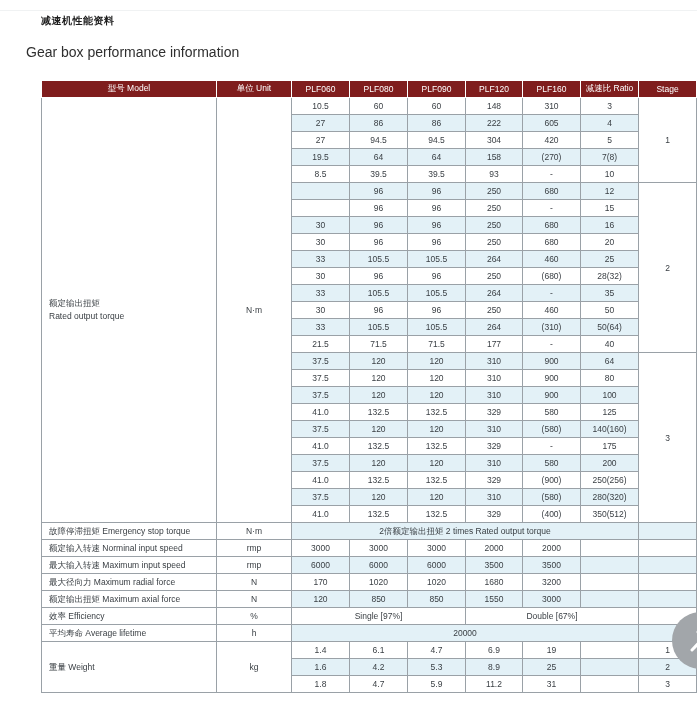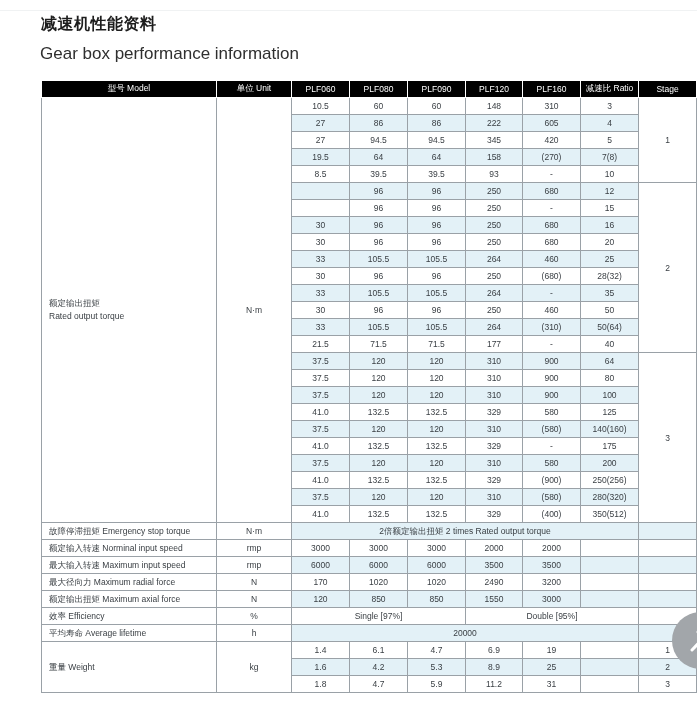--- a/index.html
+++ b/index.html
@@ -1,28 +1,28 @@
 <!DOCTYPE html>
 <html><head>
 <meta charset="utf-8">
 <style>
   html,body{margin:0;padding:0;}
   body{
     width:697px;height:702px;position:relative;overflow:hidden;background:#ffffff;
     font-family:"Liberation Sans","DejaVu Sans",sans-serif;
   }
   .top-rule{position:absolute;left:0;top:10px;width:697px;border-top:1px solid #f0f2f3;}
-  .title-zh{position:absolute;left:41px;top:14px;font-size:16px;font-weight:bold;color:#1d1d1d;letter-spacing:0.5px;}
-  .title-en{position:absolute;left:40px;top:44px;font-size:17px;color:#2f2f2f;}
+  .title-zh{position:absolute;left:41px;top:14px;font-size:10px;font-weight:bold;color:#1d1d1d;letter-spacing:0.5px;}
+  .title-en{position:absolute;left:26px;top:44px;font-size:14px;color:#2f2f2f;}
   table.perf{
     position:absolute;left:41px;top:80px;width:655px;
     border-collapse:collapse;table-layout:fixed;
   }
   table.perf th{
-    background:#000000;color:#ffffff;font-weight:normal;font-size:8.5px;
+    background:#7f1d1d;color:#ffffff;font-weight:normal;font-size:8.5px;
     border:1px solid #ffffff;height:16px;padding:0;text-align:center;
     overflow:hidden;white-space:nowrap;
   }
   table.perf td{
     border:1px solid #9aa1a7;font-size:8.5px;color:#3b4045;text-align:center;
     padding:0;height:16px;line-height:16px;overflow:hidden;white-space:nowrap;background:#ffffff;
   }
   table.perf tr.alt td.data{background:#e3f1f7;}
   td.lbl{text-align:left !important;padding-left:7px !important;margin-left:9px;}
   td.model-span{white-space:normal !important;line-height:1.55 !important;vertical-align:middle;}
@@ -83,21 +83,21 @@
         <td class="data">86</td>
         <td class="data">86</td>
         <td class="data">222</td>
         <td class="data">605</td>
         <td class="data">4</td>
       </tr>
       <tr>
         <td class="data">27</td>
         <td class="data">94.5</td>
         <td class="data">94.5</td>
-        <td class="data">345</td>
+        <td class="data">304</td>
         <td class="data">420</td>
         <td class="data">5</td>
       </tr>
       <tr class="alt">
         <td class="data">19.5</td>
         <td class="data">64</td>
         <td class="data">64</td>
         <td class="data">158</td>
         <td class="data">(270)</td>
         <td class="data">7(8)</td>
@@ -299,41 +299,41 @@
         <td class="data">3500</td>
         <td class="data"></td>
         <td class="data"></td>
       </tr>
       <tr>
         <td class="lbl">最大径向力 Maximum radial force</td>
         <td>N</td>
         <td class="data">170</td>
         <td class="data">1020</td>
         <td class="data">1020</td>
-        <td class="data">2490</td>
+        <td class="data">1680</td>
         <td class="data">3200</td>
         <td class="data"></td>
         <td class="data"></td>
       </tr>
       <tr class="alt">
         <td class="lbl">额定输出扭矩 Maximum axial force</td>
         <td>N</td>
         <td class="data">120</td>
         <td class="data">850</td>
         <td class="data">850</td>
         <td class="data">1550</td>
         <td class="data">3000</td>
         <td class="data"></td>
         <td class="data"></td>
       </tr>
       <tr>
         <td class="lbl">效率 Efficiency</td>
         <td>%</td>
         <td class="data" colspan="3">Single [97%]</td>
-        <td class="data" colspan="3">Double [95%]</td>
+        <td class="data" colspan="3">Double [67%]</td>
         <td class="data"></td>
       </tr>
       <tr class="alt">
         <td class="lbl">平均寿命 Average lifetime</td>
         <td>h</td>
         <td class="data" colspan="6">20000</td>
         <td class="data"></td>
       </tr>
       <tr>
         <td class="lbl" rowspan="3">重量 Weight</td>

